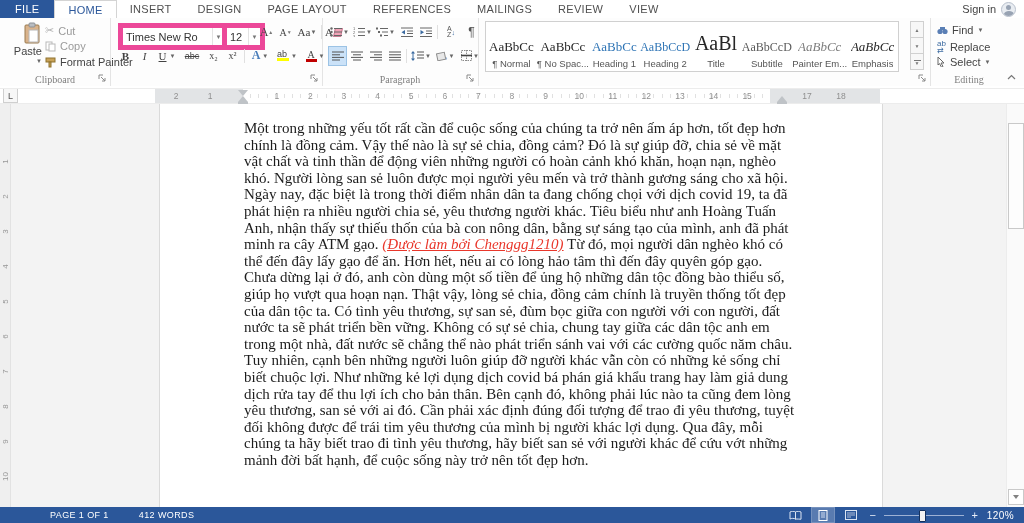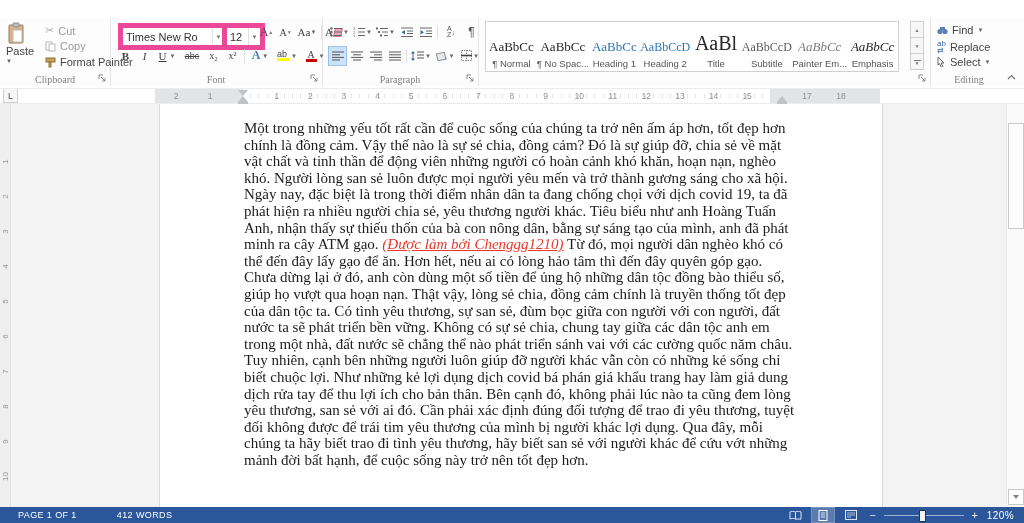--- a/index.html
+++ b/index.html
@@ -22,21 +22,21 @@
           border-bottom:1px solid #d4d4d4;font-size:11px;color:#444;}
   .grp{position:absolute;top:0;height:68px;border-right:1px solid #e4e4e4;}
   .grp-label{position:absolute;bottom:1px;left:0;right:0;text-align:center;font-size:10px;color:#7e7e7e;font-family:Liberation Serif, serif;}
   .launcher{position:absolute;right:3px;bottom:3px;width:10px;height:10px;}
   .btn{display:inline-flex;align-items:center;justify-content:center;border:1px solid transparent;}
   .caret{font-size:6px;color:#666;line-height:1;}
   .vsep{position:absolute;width:1px;background:#e0e0e0;}
 
   
   .g-clip{left:0;width:110px;}
-  .paste{position:absolute;left:5px;top:3px;width:36px;height:52px;display:flex;flex-direction:column;align-items:flex-start;justify-content:flex-start;gap:1px;}
+  .paste{position:absolute;left:5px;top:3px;width:36px;height:52px;display:flex;flex-direction:column;align-items:flex-end;justify-content:flex-start;gap:1px;}
   .paste .lbl{color:#444;}
   .cliprow{position:absolute;left:45px;display:flex;align-items:center;gap:4px;white-space:nowrap;}
   .cliprow.dis{color:#9b9b9b;}
 
   
   .g-font{left:110px;width:212px;}
   .combo{position:absolute;top:5px;height:17px;border:5px solid #ec4899;background:#fff;display:flex;align-items:center;font-size:11px;color:#333;}
   .combo .cv{padding:0 3px;white-space:nowrap;overflow:hidden;}
   .combo .ca{width:11px;height:100%;display:flex;align-items:center;justify-content:center;border-left:1px solid #e3e3e3;color:#777;font-size:6px;}
   .fbtns1{position:absolute;left:147px;top:5px;display:flex;align-items:center;height:18px;}
@@ -103,37 +103,52 @@
   
   .vscroll{position:absolute;right:0;top:-18px;bottom:0;width:17px;background:#fafafa;border-left:1px solid #ececec;}
   .sbtn{position:absolute;left:1px;width:14px;height:14px;border:1px solid #c9c9c9;background:#fff;
         display:flex;align-items:center;justify-content:center;} .sbtn.dn{bottom:2px;}
   .arr-dn{width:0;height:0;border-left:3.5px solid transparent;border-right:3.5px solid transparent;border-top:4px solid #828282;}
   .thumb{position:absolute;left:1px;top:37px;width:14px;height:104px;background:#fdfdfd;border:1px solid #c9c9c9;}
 
   
   .statusbar{position:absolute;left:0;bottom:0;width:1024px;height:16px;background:#2b579a;color:#fff;
              display:flex;align-items:center;font-size:9px;letter-spacing:.4px;}
-  .stat-left{display:flex;gap:40px;padding-left:18px;}
+  .stat-left{display:flex;gap:30px;padding-left:18px;margin-left:32px;}
   .stat-right{margin-left:auto;display:flex;align-items:center;gap:6px;padding-right:10px;}
   .viewbtn{width:22px;height:14px;display:flex;align-items:center;justify-content:center;}
   .viewbtn.on{background:rgba(255,255,255,.22);outline:1px solid rgba(255,255,255,.35);}
   .zoomtrack{position:relative;width:80px;height:14px;display:flex;align-items:center;}
   .zline{width:100%;height:1px;background:#9db1d4;}
   .znotch{position:absolute;left:50%;top:4px;width:1px;height:6px;background:#9db1d4;}
   .zthumb{position:absolute;left:44%;top:2px;width:5px;height:10px;background:#f2f2f2;border:1px solid #13305e;border-radius:1px;}
   .zsign{font-size:11px;line-height:1;color:#e8eef8;width:10px;text-align:center;}
   .zpct{font-size:10px;color:#fff;min-width:28px;text-align:right;}
   svg{display:block;}
 </style>
 </head>
 <body>
 
 <div class="app">
 
+  <div class="tabrow">
+    <div class="tab file">FILE</div>
+    <div class="tab active">HOME</div>
+    <div class="tab">INSERT</div>
+    <div class="tab">DESIGN</div>
+    <div class="tab">PAGE LAYOUT</div>
+    <div class="tab">REFERENCES</div>
+    <div class="tab">MAILINGS</div>
+    <div class="tab">REVIEW</div>
+    <div class="tab">VIEW</div>
+    <div class="signin">
+      <span>Sign in</span>
+      <span class="avatar"></span>
+    </div>
+  </div>
 
   <div class="ribbon">
 
     <div class="grp g-clip">
       <div class="paste btn">
         <span>
           <svg width="20" height="22" viewBox="0 0 20 22">
             <rect x="3" y="3" width="14" height="18" rx="1" fill="#d9b38c" stroke="#9a7b4f"></rect>
             <rect x="7" y="1" width="6" height="4" rx="1" fill="#b9bdc2" stroke="#8d9196"></rect>
             <rect x="7" y="8" width="9" height="12" fill="#fff" stroke="#b8b8b8"></rect>
@@ -230,21 +245,20 @@
           </span>
             <span class="caret" style="margin-left:2px;">▼</span>
         </span>
       </div>
       <span class="launcher">
         <svg width="10" height="10" viewBox="0 0 10 10">
             <path d="M2 6V2h4" fill="none" stroke="#8a8a8a"></path>
             <path d="M4 4l4 4M8 5v3H5" fill="none" stroke="#8a8a8a"></path>
           </svg>
       </span>
-      <div class="grp-label">Font</div>
     </div>
 
     <div class="grp g-par">
       <div class="pbtns1">
         <span class="sq btn" style="width:21px;">
           <svg width="12" height="10" viewBox="0 0 12 10">
               <g stroke="#666">
                 <line x1="4" y1="1.5" x2="12" y2="1.5"></line>
                 <line x1="4" y1="5" x2="12" y2="5"></line>
                 <line x1="4" y1="8.5" x2="12" y2="8.5"></line>

